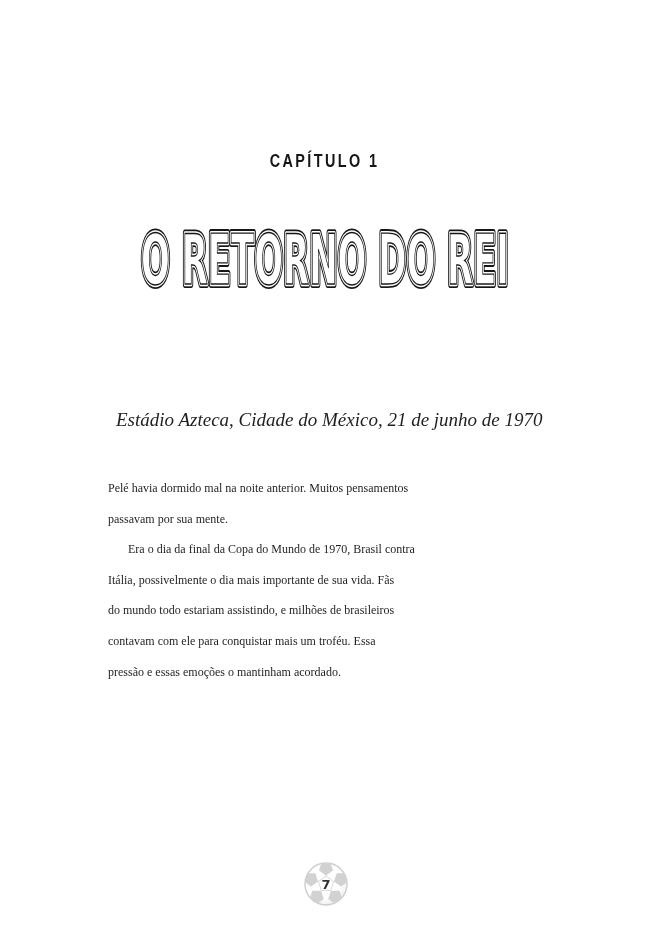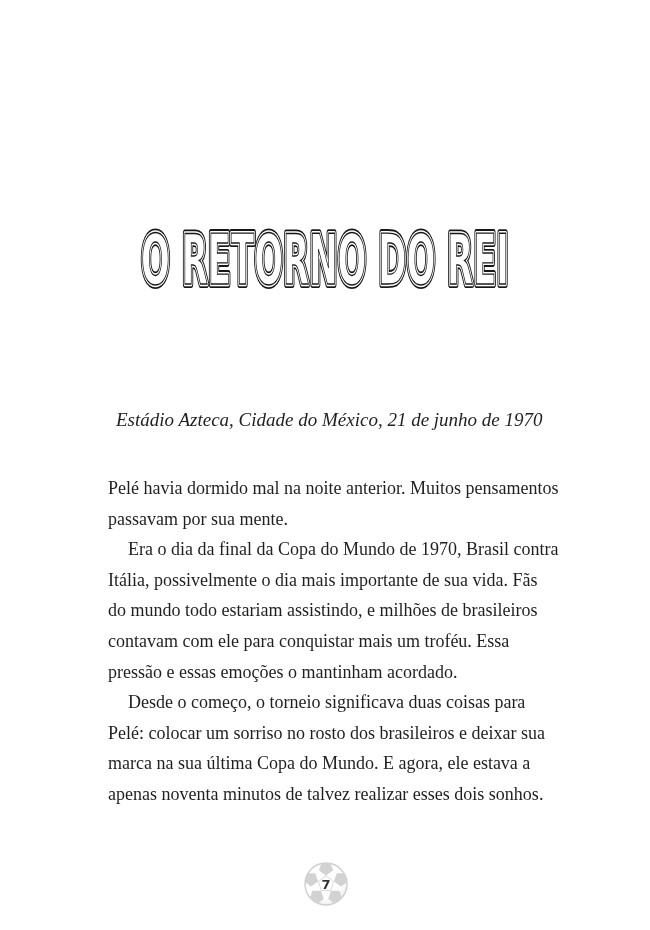--- a/index.html
+++ b/index.html
@@ -43,59 +43,58 @@
     font-size: 19px;
     color: #1f1f1f;
     white-space: nowrap;
     margin-left: 8px;
   }
   .body-text {
     position: absolute;
     left: 108px;
     top: 473px;
     width: 525px;
-    font-size: 18px;
+    font-size: 12px;
     line-height: 30.6px;
   }
   .para { margin: 0; white-space: pre-line; }
   .para.indented { text-indent: 20px; }
   .footer-ball { position: absolute; left: 303px; top: 861px; }
   .pageno {
     font-family: "DejaVu Sans", sans-serif;
     font-weight: bold;
     font-size: 13px;
     fill: #333333;
   }
 </style>
 </head>
 <body>
 
 <div class="page">
 
+  <div class="chapter">
+    <span class="chapter-inner">CAPÍTULO 1</span>
+  </div>
 
   <svg class="title-svg" width="650" height="100" viewBox="0 0 650 100">
     <text class="t t-outer" x="141" y="74" textLength="368" lengthAdjust="spacingAndGlyphs">O RETORNO DO REI</text>
     <text class="t t-mid" x="141" y="74" textLength="368" lengthAdjust="spacingAndGlyphs">O RETORNO DO REI</text>
     <text class="t t-inner" x="141" y="74" textLength="368" lengthAdjust="spacingAndGlyphs">O RETORNO DO REI</text>
   </svg>
 
   <div class="dateline">Estádio Azteca, Cidade do México, 21 de junho de 1970</div>
 
   <div class="body-text">
     <p class="para">Pelé havia dormido mal na noite anterior. Muitos pensamentos
 passavam por sua mente.</p>
     <p class="para indented">Era o dia da final da Copa do Mundo de 1970, Brasil contra
 Itália, possivelmente o dia mais importante de sua vida. Fãs
 do mundo todo estariam assistindo, e milhões de brasileiros
 contavam com ele para conquistar mais um troféu. Essa
 pressão e essas emoções o mantinham acordado.</p>
-    <p class="para indented">Desde o começo, o torneio significava duas coisas para
-Pelé: colocar um sorriso no rosto dos brasileiros e deixar sua
-marca na sua última Copa do Mundo. E agora, ele estava a
-apenas noventa minutos de talvez realizar esses dois sonhos.</p>
   </div>
 
   <div class="footer-ball">
     <svg width="46" height="46" viewBox="-23 -23 46 46">
       <defs>
         <radialGradient id="ballShade" cx="0.42" cy="0.36" r="0.78">
           <stop offset="0.6" stop-color="#ffffff"></stop>
           <stop offset="1" stop-color="#e4e4e4"></stop>
         </radialGradient>
         <clipPath id="ballClip">

